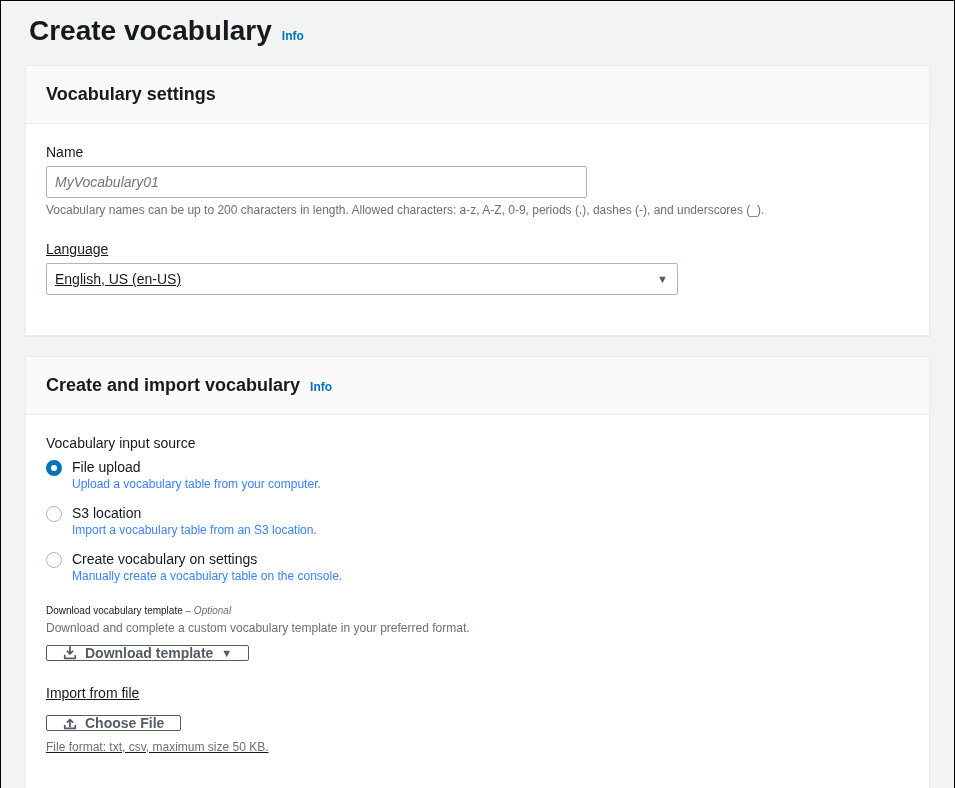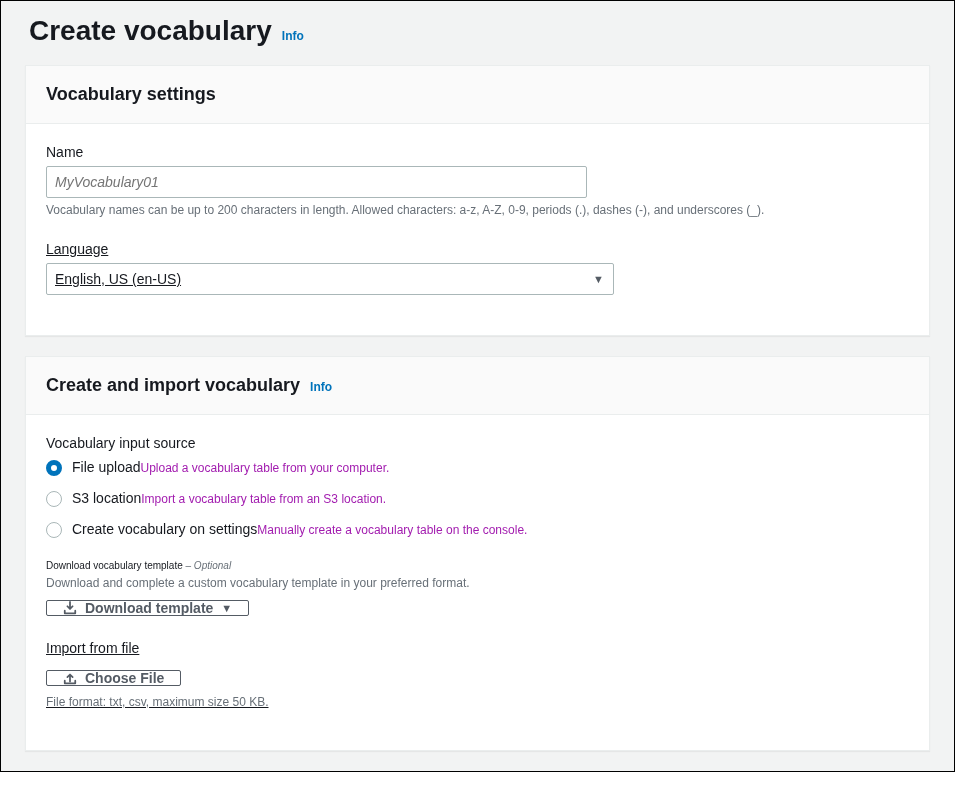--- a/index.html
+++ b/index.html
@@ -74,21 +74,21 @@
     color: #555;
   }
   .helper-text {
     font-size: 12px;
     color: #687078;
     margin-top: 4px;
     line-height: 1.4;
   }
   .select-wrap {
     position: relative;
-    width: 568px;
+    width: 632px;
     max-width: 100%;
   }
   .select {
     width: 100%;
     height: 32px;
     border: 1px solid #aab7b8;
     border-radius: 2px;
     padding: 4px 30px 4px 8px;
     font-size: 14px;
     background: #fff;
@@ -120,23 +120,23 @@
     border-radius: 50%;
     flex-shrink: 0;
     margin-top: 1px;
     position: relative;
     background: #fff;
   }
   .radio-outer.selected {
     border-color: #0073bb;
     border-width: 5px;
   }
-  .radio-texts { display: flex; flex-direction: row; }
+  .radio-texts { display: flex; flex-direction: column; }
   .radio-label { font-size: 14px; color: #16191f; }
-  .radio-desc { font-size: 12px; color: #a21caf; margin-top: 2px; }
+  .radio-desc { font-size: 12px; color: #3b82f6; margin-top: 2px; }
   .section-label {
     font-size: 10px;
     color: #16191f;
     margin-bottom: 2px;
   }
   .optional-tag { font-style: italic; color: #687078; }
   .btn {
     display: inline-flex;
     align-items: center;
     gap: 8px;

